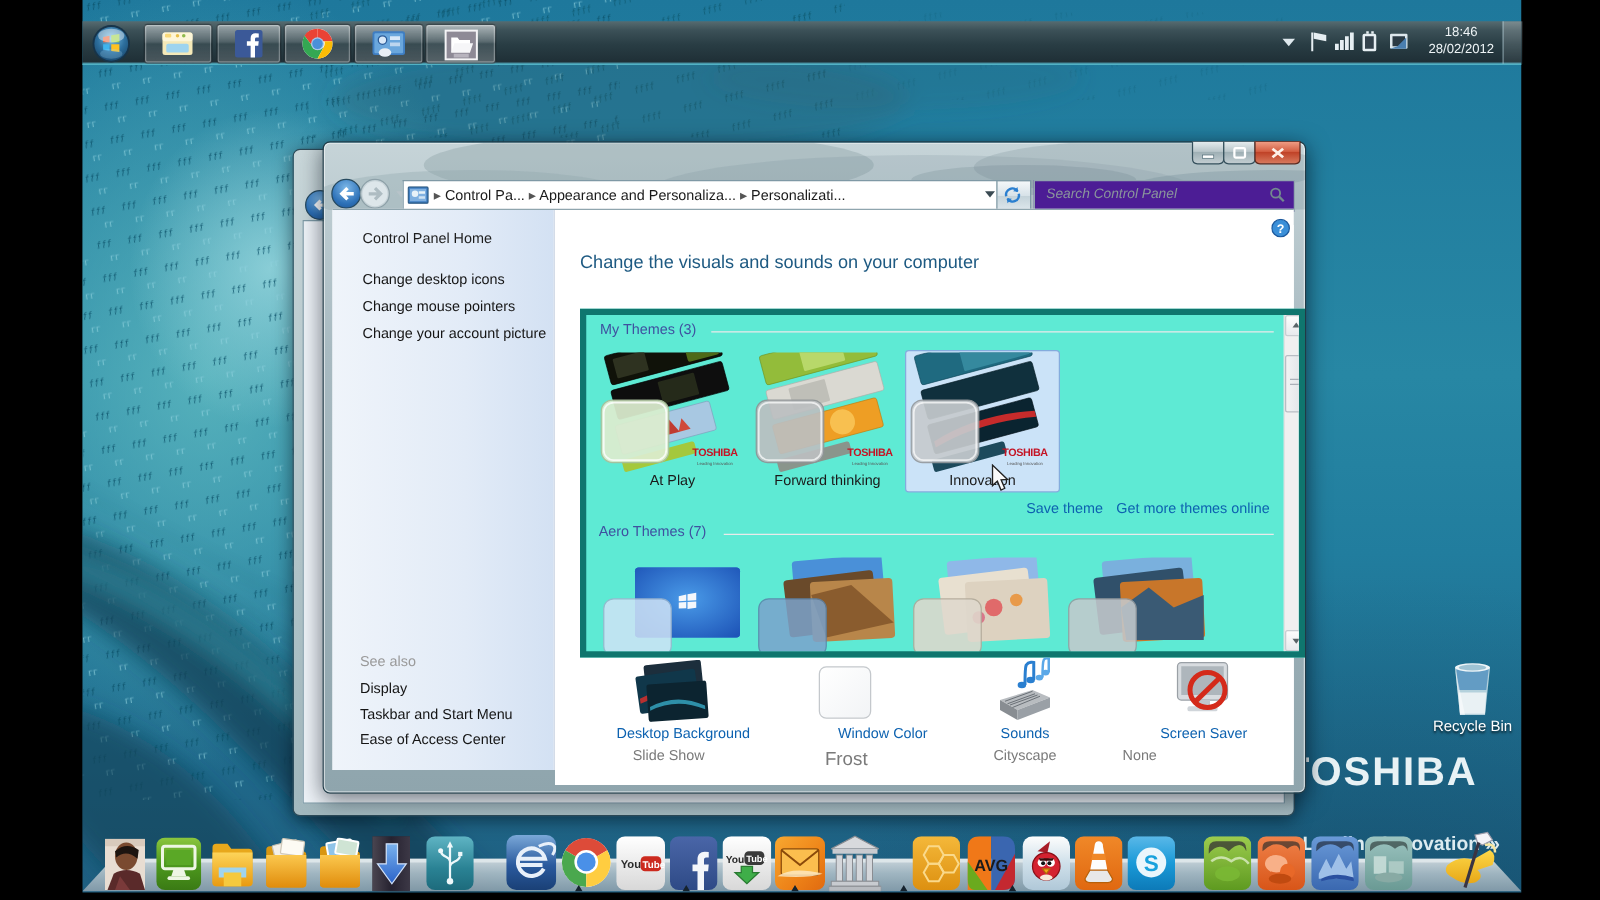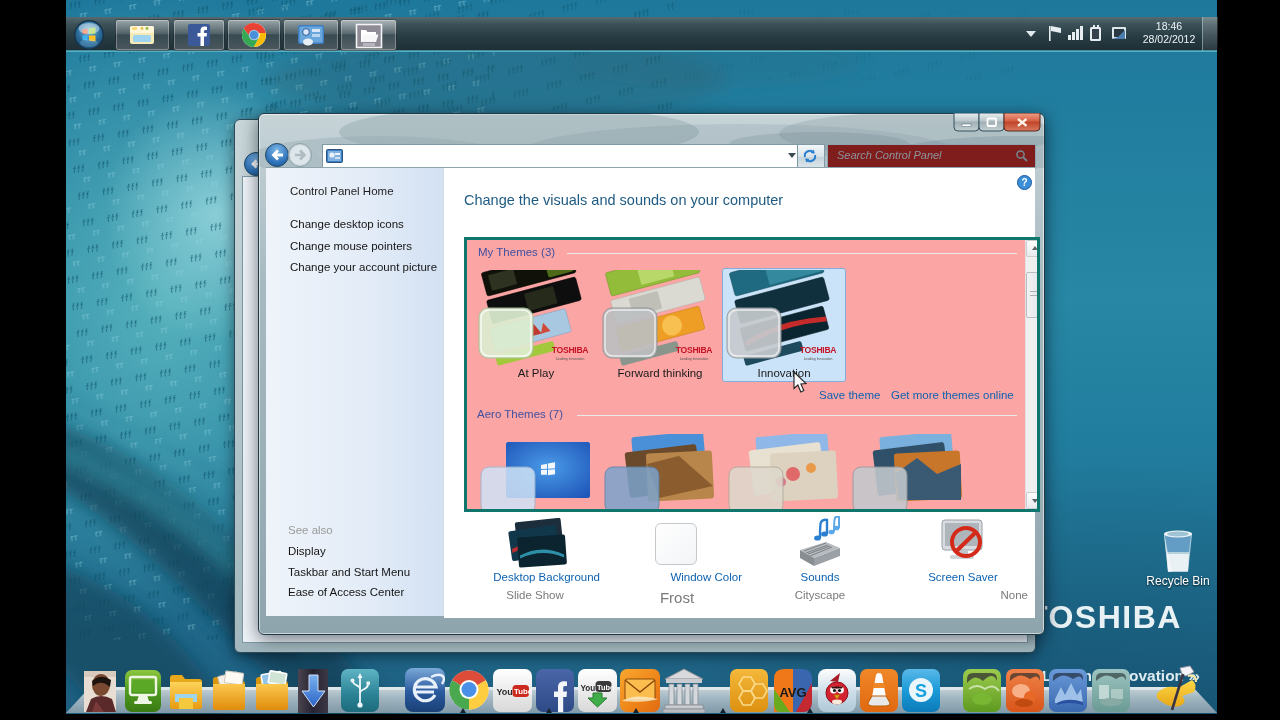--- a/index.html
+++ b/index.html
@@ -249,56 +249,59 @@
       </svg>
     
     <div class="abs" style="left:64px;top:31px;width:475px;height:23px;background:#fff;border:1px solid #7f99a5;border-right:none;">
       <svg width="17" height="15" style="position:absolute;left:3px;top:4px" viewBox="0 0 17 15">
         <rect x="0.5" y="0.5" width="16" height="13" rx="1" fill="#3f7ec2" stroke="#28567f"></rect>
         <rect x="2" y="2" width="13" height="10" fill="#7fb0e0"></rect>
         <circle cx="6" cy="6" r="2.6" fill="#e8f2f8"></circle>
           <rect x="9" y="4" width="5" height="2" fill="#e8f2f8"></rect>
           <rect x="9" y="8" width="5" height="2" fill="#cfe2f2"></rect>
       </svg>
+      <div style="position:absolute;left:24px;top:4px;font-size:11.5px;color:#1a1a1a;white-space:nowrap;">
+        <span style="color:#555;">▸</span> Control Pa... <span style="color:#555;">▸</span> Appearance and Personaliza... <span style="color:#555;">▸</span> Personalizati...
+      </div>
       <div style="position:absolute;right:2px;top:8px;width:0;height:0;border-left:4px solid transparent;border-right:4px solid transparent;border-top:5px solid #3a4a52;"></div>
     </div>
     
     <div class="abs" style="left:539px;top:31px;width:26px;height:23px;background:linear-gradient(180deg,#f4f8fa,#d7e2e8 50%,#c3d2d9 51%,#dde7ec);border:1px solid #7f99a5;">
       <svg width="16" height="16" style="position:absolute;left:4px;top:3px" viewBox="0 0 16 16">
         <path d="M3,9 A5,5 0 0 1 12,5" stroke="#2a7fd0" stroke-width="2" fill="none"></path>
         <path d="M13,7 A5,5 0 0 1 4,11" stroke="#2a7fd0" stroke-width="2" fill="none"></path>
         <path d="M12,1.5 L12.5,5.5 L8.5,5 Z" fill="#2a7fd0"></path>
         <path d="M4,14.5 L3.5,10.5 L7.5,11 Z" fill="#2a7fd0"></path>
       </svg>
     </div>
     
-    <div class="abs" style="left:569px;top:31px;width:207px;height:23px;background:#7f1d1d;border:1px solid #90a5af;">
+    <div class="abs" style="left:569px;top:31px;width:207px;height:23px;background:#4c1d95;border:1px solid #90a5af;">
       <div style="position:absolute;left:9px;top:4px;font-size:11px;font-style:italic;color:#8a959c;">Search Control Panel</div>
       <svg width="14" height="14" style="position:absolute;right:6px;top:4px" viewBox="0 0 14 14">
         <circle cx="5.5" cy="5.5" r="3.6" fill="none" stroke="#73898f" stroke-width="1.5"></circle>
         <path d="M8.3,8.3 L12,12" stroke="#73898f" stroke-width="1.8"></path>
       </svg>
     </div>
     
     <div class="abs" style="left:8px;top:54px;width:769px;height:448px;background:#fff;border-top:1px solid #8fa5ae;">
 
       <div class="abs" style="left:0;top:0;width:177px;height:448px;background:linear-gradient(90deg,#eff4fa 0%,#e2ebf7 60%,#d3e1f3 100%);border-right:1px solid #d4dce8;">
         <div class="abs" style="left:24px;top:17px;font-size:11.5px;color:#1e1e1e;">Control Panel Home</div>
         <div class="abs" style="left:24px;top:50px;font-size:11.5px;color:#151515;white-space:nowrap;">Change desktop icons</div>
         <div class="abs" style="left:24px;top:72px;font-size:11.5px;color:#151515;white-space:nowrap;">Change mouse pointers</div>
         <div class="abs" style="left:24px;top:93px;font-size:11.5px;color:#151515;white-space:nowrap;">Change your account picture</div>
         <div class="abs" style="left:22px;top:356px;font-size:11.5px;color:#9a9a9a;">See also</div>
         <div class="abs" style="left:22px;top:377px;font-size:11.5px;color:#151515;">Display</div>
         <div class="abs" style="left:22px;top:398px;font-size:11.5px;color:#151515;">Taskbar and Start Menu</div>
         <div class="abs" style="left:22px;top:418px;font-size:11.5px;color:#151515;">Ease of Access Center</div>
       </div>
 
-      <div class="abs" style="left:178px;top:2px;width:591px;height:448px;background:#fff;">
+      <div class="abs" style="left:178px;top:12px;width:591px;height:448px;background:#fff;">
         <div class="abs" style="left:20px;top:22px;font-size:14.5px;color:#1e5a82;">Change the visuals and sounds on your computer</div>
-        <div id="themebox" class="abs" style="left:20px;top:67px;width:570px;height:269px;border:3px solid #0f766e;background:#fca5a5;overflow:hidden;">
+        <div id="themebox" class="abs" style="left:20px;top:67px;width:570px;height:269px;border:5px solid #0f766e;background:#5eead4;overflow:hidden;">
           <div class="abs" style="left:11px;top:6px;font-size:11.5px;color:#3f51a0;">My Themes (3)</div>
           <div class="abs" style="left:100px;top:13px;width:450px;height:1px;background:#eaeaea;"></div>
 
           <div class="abs" style="left:255px;top:28px;width:122px;height:112px;background:#cbe3f8;border:1px solid #84acdd;border-radius:3px;"></div>
 
           <svg class="abs" style="left:8px;top:30px" width="122" height="96" viewBox="0 0 122 96">
             <g transform="translate(-8,-10) rotate(-15 61 45)">
               <rect x="24" y="2" width="92" height="24" rx="2" fill="#101209" stroke="#000" stroke-width="0.5"></rect>
               <rect x="88" y="4" width="26" height="20" rx="2" fill="#4e6a18"></rect>
               <rect x="30" y="6" width="26" height="16" rx="1" fill="#2e3220"></rect>
@@ -436,21 +439,21 @@
 
           <svg class="abs" style="left:492px;top:12px" width="54" height="50" viewBox="0 0 54 50">
             <rect x="6" y="2" width="40" height="30" rx="3" fill="#d8dce0" stroke="#9aa0a6"></rect>
             <rect x="9" y="5" width="34" height="23" fill="#aeb6bc"></rect>
             <rect x="20" y="32" width="12" height="5" fill="#c0c6cc"></rect>
             <rect x="14" y="37" width="24" height="4" rx="1.5" fill="#d0d5da"></rect>
             <circle cx="30" cy="24" r="14" fill="none" stroke="#d42a1a" stroke-width="4"></circle>
             <path d="M20,33.5 L40,14" stroke="#d42a1a" stroke-width="4"></path>
           </svg>
           <div class="abs" style="left:454px;top:65px;width:130px;text-align:center;font-size:11.5px;color:#0d62b0;">Screen Saver</div>
-          <div class="abs" style="left:454px;top:83px;width:130px;text-align:right;font-size:11.5px;color:#7a7a7a;">None</div>
+          <div class="abs" style="left:454px;top:83px;width:130px;text-align:left;font-size:11.5px;color:#7a7a7a;">None</div>
         </div>
       </div>
 
       <svg class="abs" style="right:3px;top:7px" width="15" height="15" viewBox="0 0 15 15">
         <circle cx="7.5" cy="7.5" r="7" fill="#3a8fd8" stroke="#1d5a9e"></circle>
         <text x="7.5" y="11" font-size="10" font-weight="bold" fill="#fff" text-anchor="middle">?</text>
       </svg>
     </div>
   </path></div>
   <div id="shelf" class="abs">

